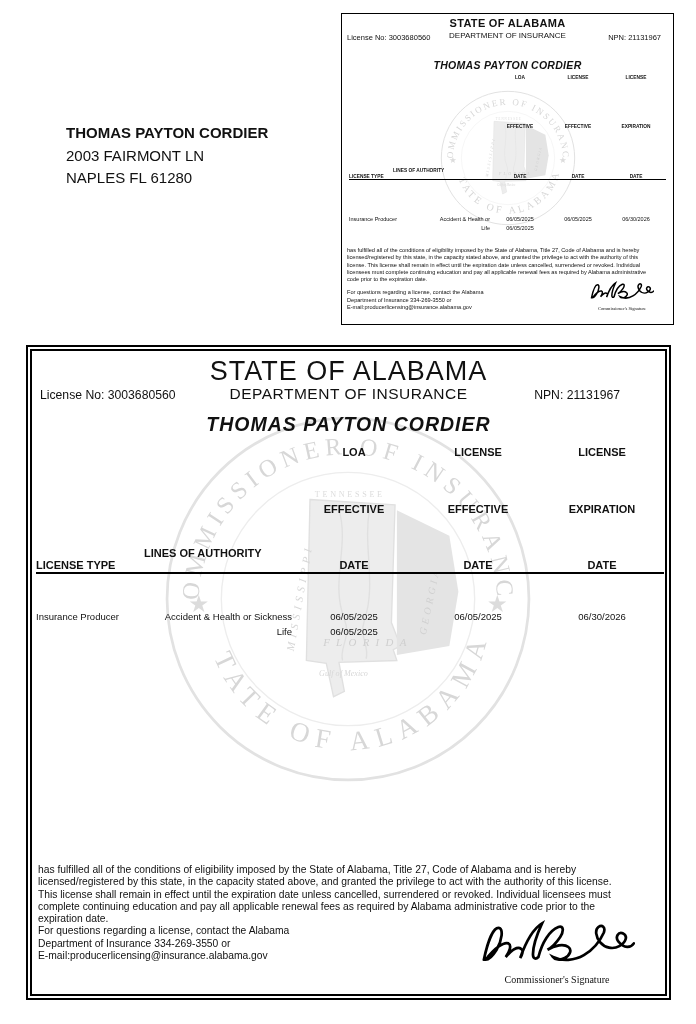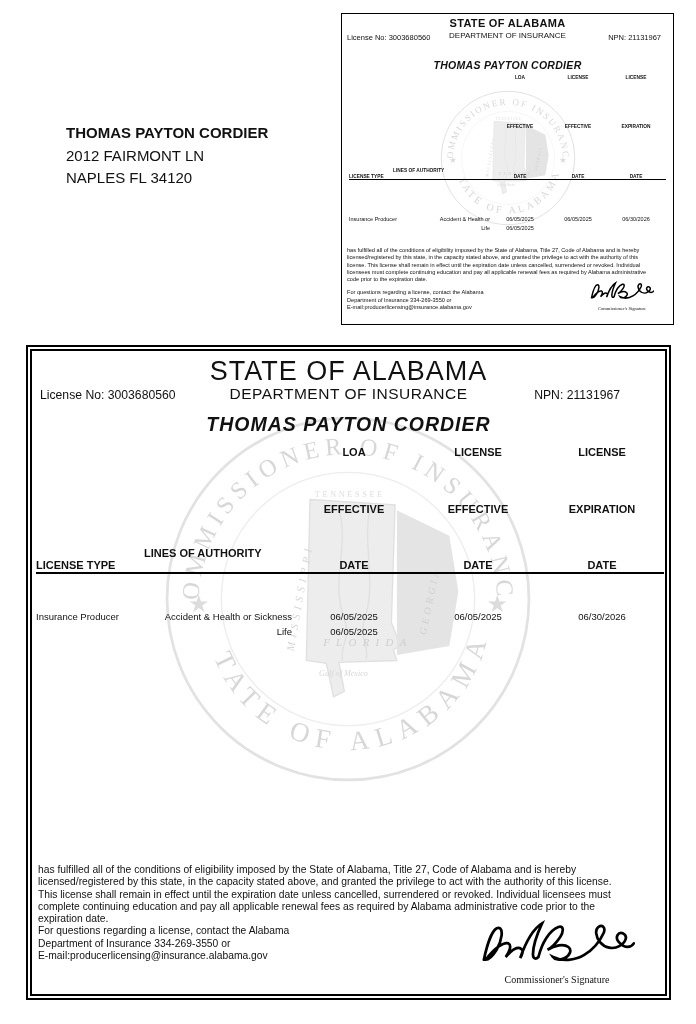--- a/index.html
+++ b/index.html
@@ -138,22 +138,22 @@
         <svg width="64" height="21" viewBox="0 0 170 55">
           <path d="M4,47 C8,28 14,12 20,12 C26,12 24,26 18,36 C13,44 8,47 6,47 C16,34 26,27 31,29 C35,31 32,39 28,44 C34,37 41,32 45,35 C48,37 46,42 44,45 C50,28 58,13 68,7 C62,20 58,32 58,41 C58,46 61,47 64,44 C68,28 76,15 86,11 C92,9 92,16 88,22 C84,28 78,34 74,36 C82,31 92,29 97,33 C101,36 99,42 93,45 C88,48 82,47 80,44 C90,49 104,48 114,42 C124,36 132,26 136,17 C138,11 134,8 130,11 C126,14 127,22 132,28 C137,34 146,36 153,32 C160,28 163,21 157,18 C152,16 148,22 152,27 C158,35 166,34 169,29" fill="none" stroke="#000" stroke-width="4" stroke-linecap="round"></path>
         </svg>
         <div class="sig-caption">Commissioner's Signature</div>
       </div>
     </div>
   </div>
 
   <div class="address">
     <div class="addr-name">THOMAS PAYTON CORDIER</div>
-    <div>2012 FAIRMONT LN</div>
-    <div>NAPLES FL 34120</div>
+    <div>2003 FAIRMONT LN</div>
+    <div>NAPLES FL 61280</div>
   </div>
 
   <div class="cert cert-large">
     <svg class="seal" viewBox="0 0 420 420">
       <circle cx="210" cy="210" r="200" fill="none" stroke="#e2e2e2" stroke-width="3"></circle>
       <circle cx="210" cy="210" r="140" fill="none" stroke="#ededed" stroke-width="1.5"></circle>
       <path d="M168,100 L262,106 L258,236 L268,262 L260,266 L264,278 L200,280 L206,312 L194,318 L186,281 L164,278 Z" fill="#ededed" stroke="#e0e0e0" stroke-width="1.5"></path>
       <path d="M264,112 L322,140 L332,202 L322,262 L264,272 Z" fill="#e4e4e4"></path>
       <path d="M200,112 C212,150 190,192 206,232 C214,252 200,264 204,278" fill="none" stroke="#e0e0e0" stroke-width="1.5"></path>
       <path d="M234,110 C226,152 242,192 228,234 C222,252 234,262 230,276" fill="none" stroke="#e0e0e0" stroke-width="1.5"></path>

